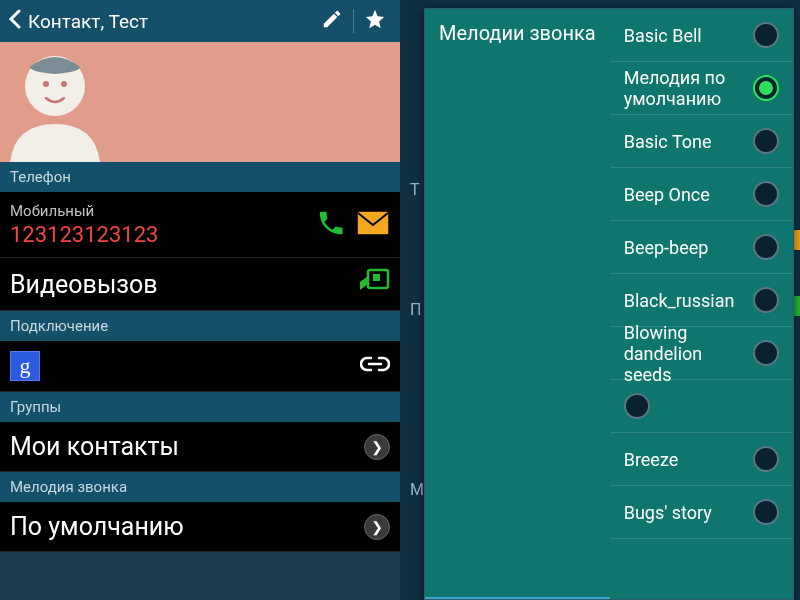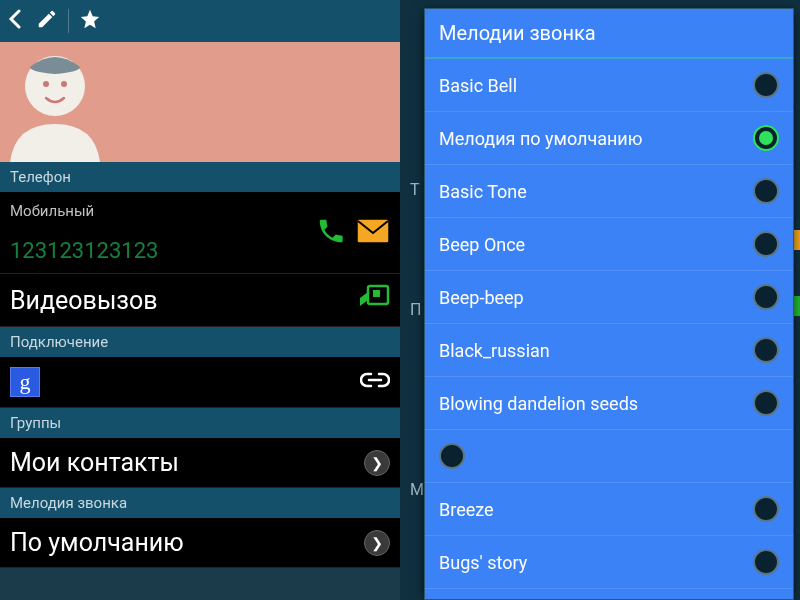--- a/index.html
+++ b/index.html
@@ -48,21 +48,21 @@
   .row {
     background: #000;
     color: #fff;
     display: flex;
     align-items: center;
     padding: 10px 10px;
     border-bottom: 1px solid #222;
   }
   .row .text { flex: 1; }
   .row .label-small { font-size: 15px; color: #c0c0c0; }
-  .row .value { font-size: 22px; color: #15803d; margin-top: 18px; }
+  .row .value { font-size: 22px; color: #ef4444; margin-top: 2px; }
   .row .big { font-size: 25px; color: #fff; }
   .iconbtn { width: 44px; text-align: right; cursor: pointer; }
   .chevron-circle {
     width: 26px; height: 26px; border-radius: 50%;
     background: #3a3a3a; display: inline-flex; align-items: center; justify-content: center;
     border: 1px solid #666; color: #fff; font-size: 14px;
   }
 
   .google-icon {
     width: 30px; height: 30px; background: #2a5adf; color: #fff;
@@ -74,23 +74,23 @@
   .bg-letters {
     position: absolute; left: 0; top: 0; width: 100%; height: 100%;
     color: #9fb7c3; font-size: 16px;
   }
   .bg-letters div { position: absolute; left: 10px; }
 
   
   .dialog {
     position: absolute;
     left: 24px; top: 8px; right: 6px; bottom: 0;
-    background: #3b82f6;
+    background: #0f766e;
     border: 1px solid #2a5a70;
-    display: flex; flex-direction: column;
+    display: flex; flex-direction: row;
     box-shadow: 0 2px 10px rgba(0,0,0,0.6);
   }
   .dialog-header {
     color: #fff; font-size: 20px; padding: 12px 14px;
     border-bottom: 2px solid #3aa6c9;
   }
   .options { flex: 1; overflow: hidden; }
   .opt {
     display: flex; align-items: center;
     padding: 0 14px; height: 53px;
@@ -116,20 +116,21 @@
 </head>
 <body>
 
 <div class="pane pane-left">
   <div class="titlebar">
     <div class="back">
       <svg width="14" height="20" viewBox="0 0 14 20">
           <path d="M11 2 L3 10 L11 18" stroke="#fff" stroke-width="3" fill="none" stroke-linecap="round"></path>
         </svg>
     </div>
+    <div class="title">Контакт, Тест</div>
     <div class="ticon">
       <svg width="22" height="22" viewBox="0 0 24 24">
           <path d="M3 17.25V21h3.75L17.81 9.94l-3.75-3.75L3 17.25zM20.71 7.04a1 1 0 0 0 0-1.41l-2.34-2.34a1 1 0 0 0-1.41 0l-1.83 1.83 3.75 3.75 1.83-1.83z" fill="#fff"></path>
         </svg>
     </div>
     <div class="divider"></div>
     <div class="ticon">
       <svg width="22" height="22" viewBox="0 0 24 24">
           <path d="M12 2l2.9 6.9L22 9.8l-5.5 4.8L18.2 22 12 18.3 5.8 22l1.7-7.4L2 9.8l7.1-0.9L12 2z" fill="#fff"></path>
         </svg>

